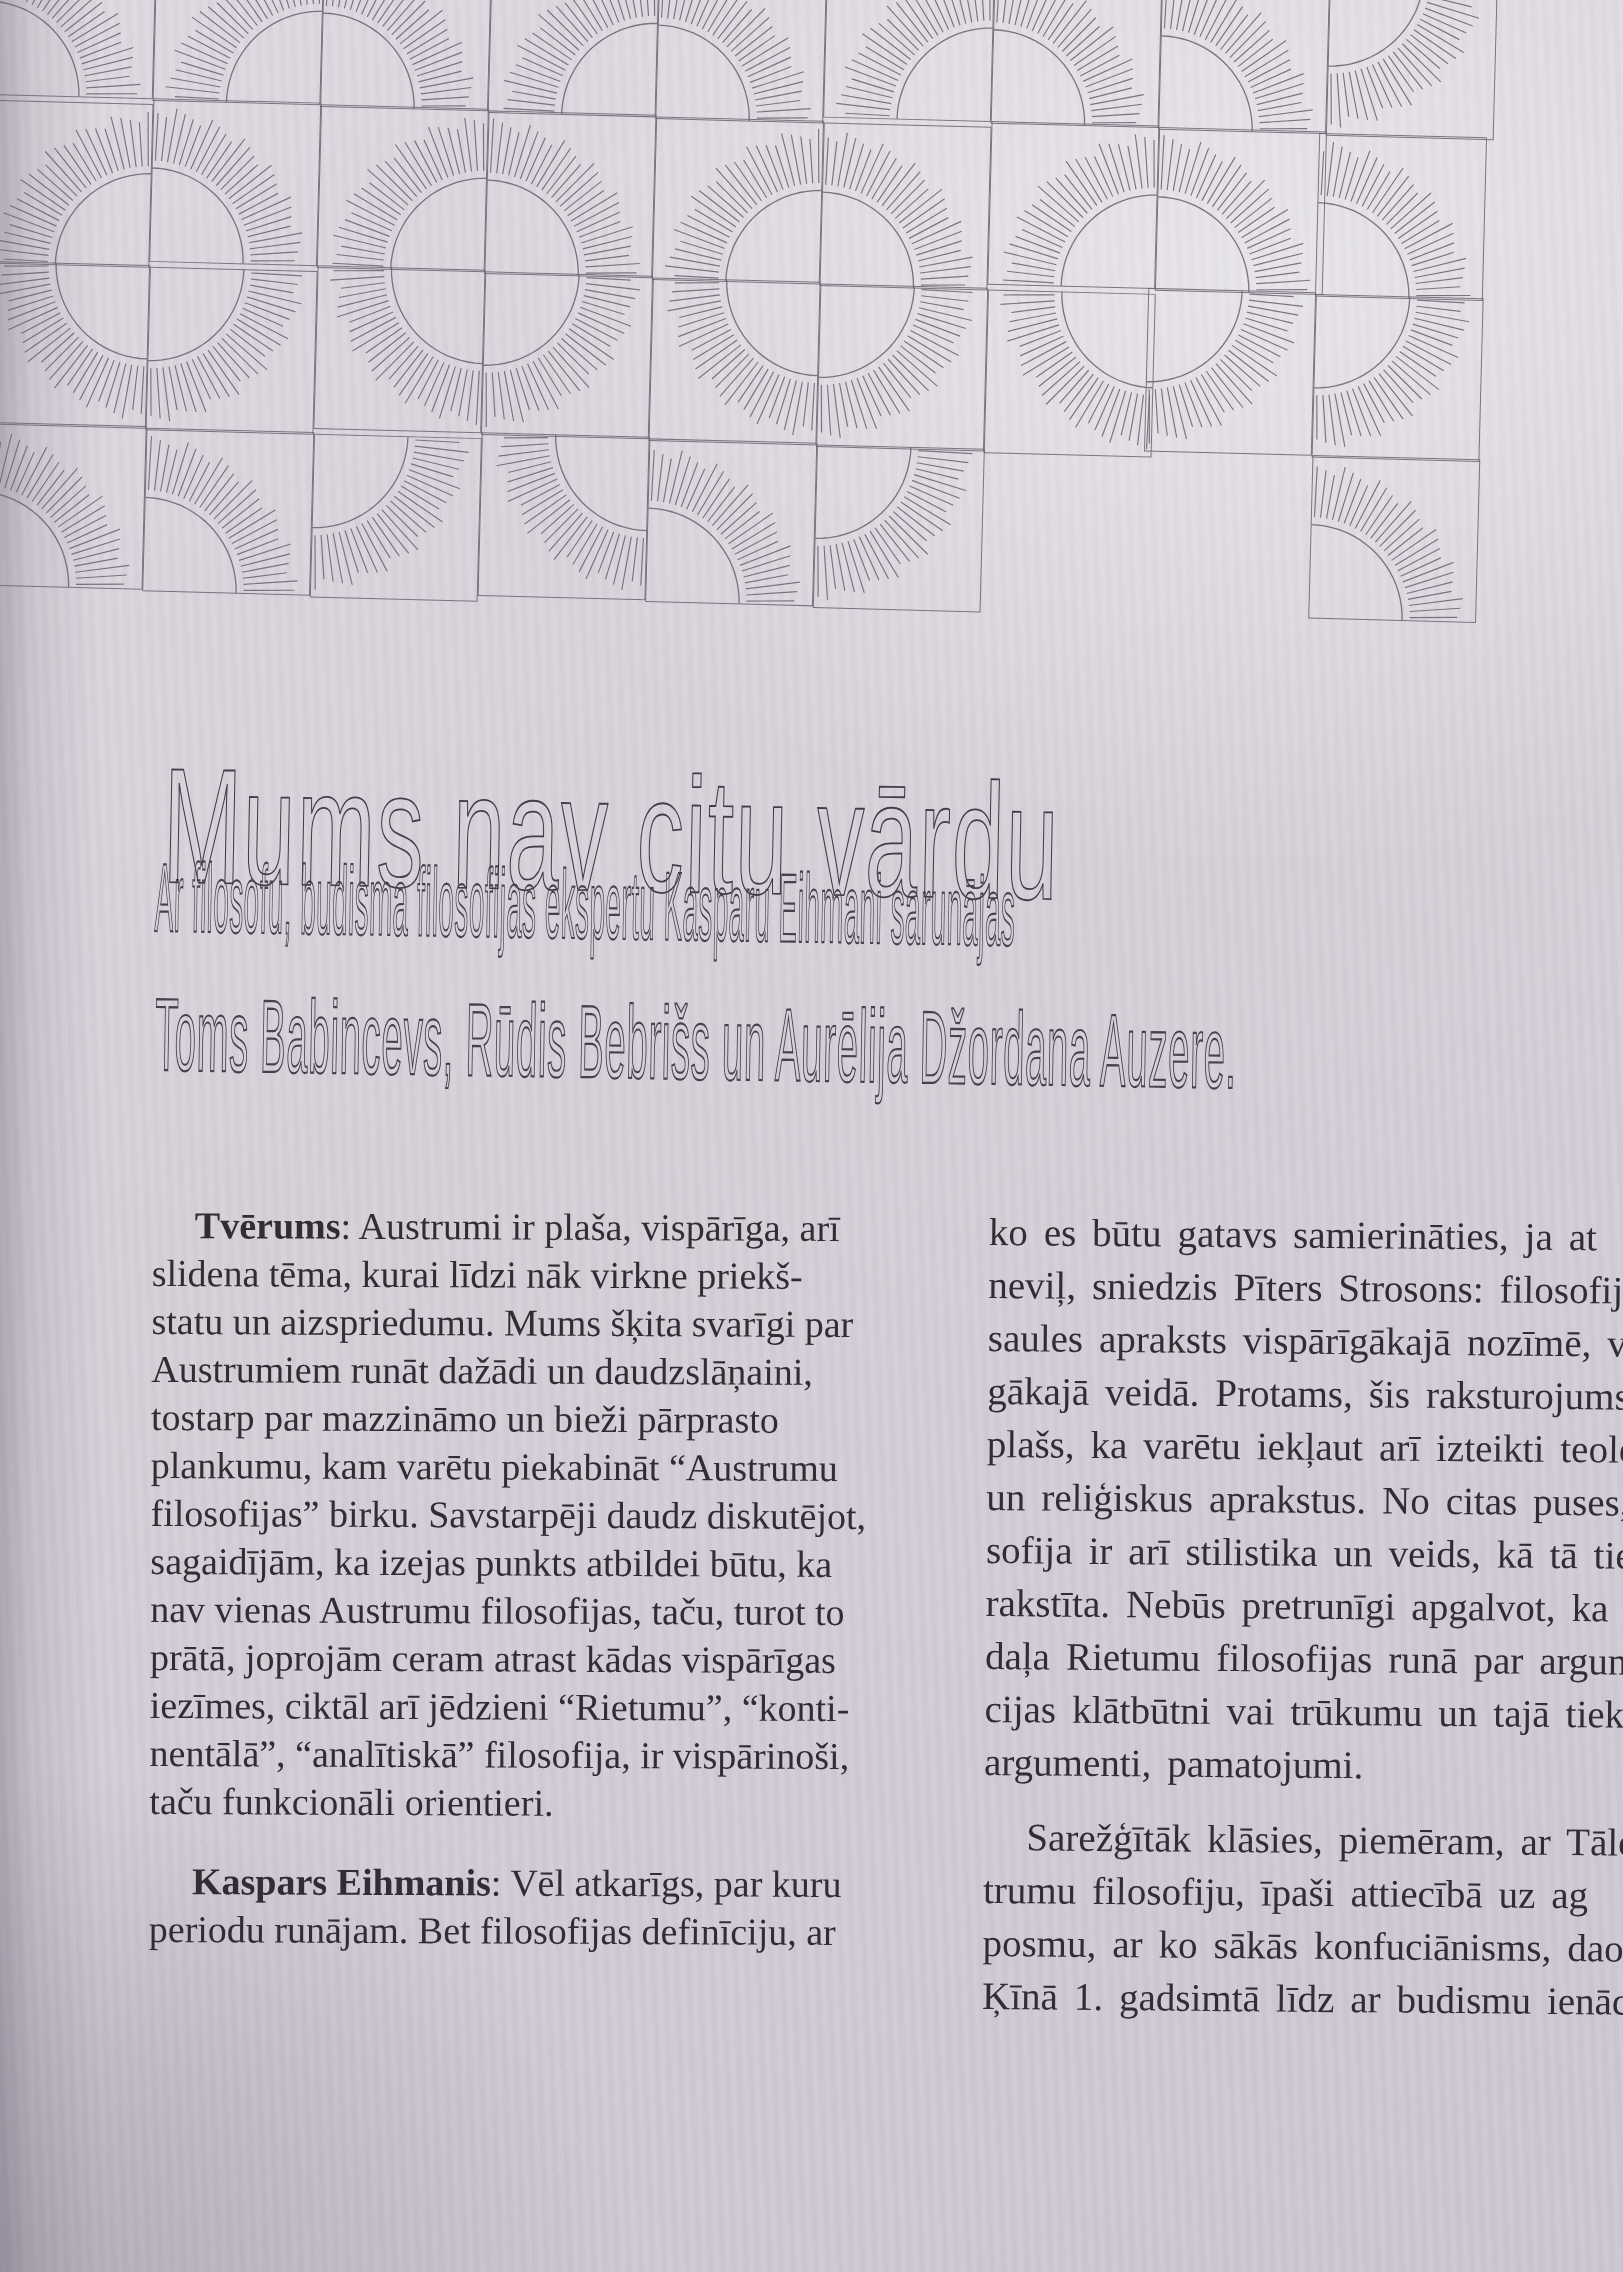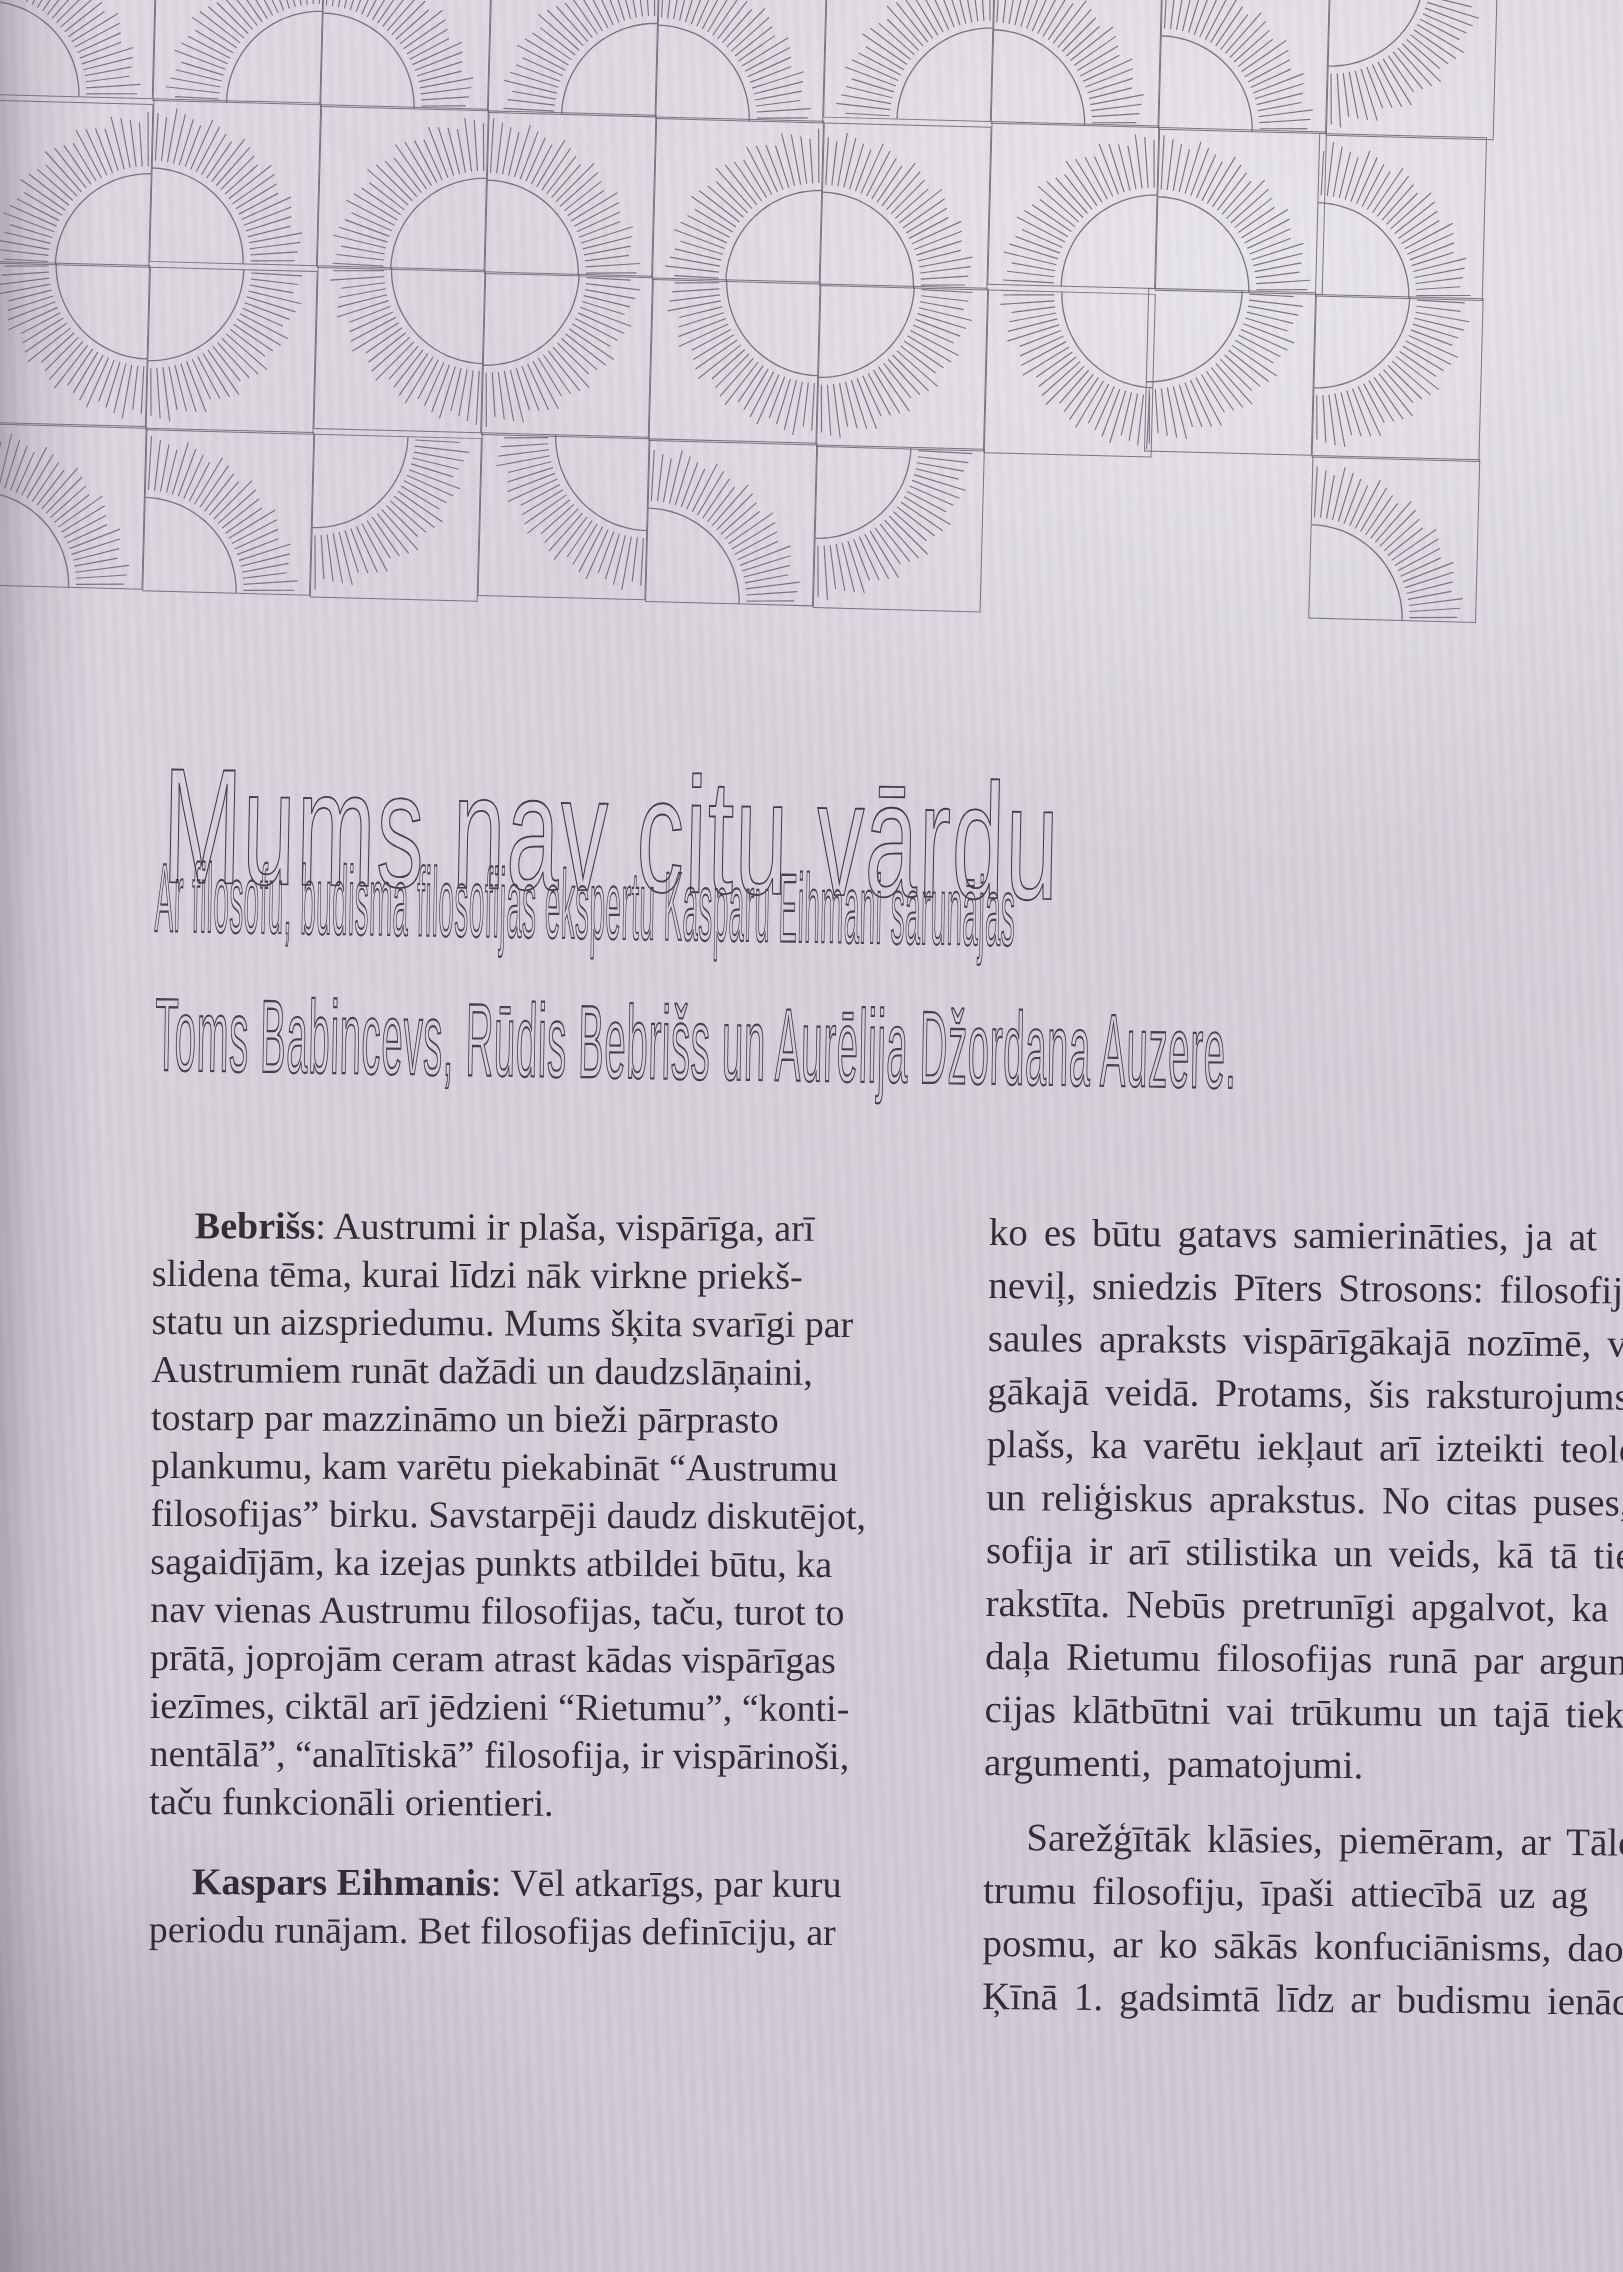--- a/index.html
+++ b/index.html
@@ -227,21 +227,21 @@
       </g>
     </svg>
   </div>
 
 <h1 class="headline">Mums nav citu vārdu</h1>
 <div class="kicker kicker1">Ar filosofu, budisma filosofijas ekspertu Kasparu Eihmani sarunājas</div>
 <div class="kicker kicker2">Toms Babincevs, Rūdis Bebrišs un Aurēlija Džordana Auzere.</div>
 
 <div class="col col-left">
     <div class="para">
-      <span class="line indent" style="transform: scaleX(1);"><span class="lead">Bebrišs</span>: Austrumi ir plaša, vispārīga, arī</span>
+      <span class="line indent" style="transform: scaleX(1);"><span class="lead">Tvērums</span>: Austrumi ir plaša, vispārīga, arī</span>
       <span class="line" style="transform: scaleX(1);">slidena tēma, kurai līdzi nāk virkne priekš-</span>
       <span class="line" style="transform: scaleX(1);">statu un aizspriedumu. Mums šķita svarīgi par</span>
       <span class="line" style="transform: scaleX(1);">Austrumiem runāt dažādi un daudzslāņaini,</span>
       <span class="line" style="transform: scaleX(1);">tostarp par mazzināmo un bieži pārprasto</span>
       <span class="line" style="transform: scaleX(1);">plankumu, kam varētu piekabināt “Austrumu</span>
       <span class="line" style="transform: scaleX(1);">filosofijas” birku. Savstarpēji daudz diskutējot,</span>
       <span class="line" style="transform: scaleX(1);">sagaidījām, ka izejas punkts atbildei būtu, ka</span>
       <span class="line" style="transform: scaleX(1);">nav vienas Austrumu filosofijas, taču, turot to</span>
       <span class="line" style="transform: scaleX(1);">prātā, joprojām ceram atrast kādas vispārīgas</span>
       <span class="line" style="transform: scaleX(1);">iezīmes, ciktāl arī jēdzieni “Rietumu”, “konti-</span>

